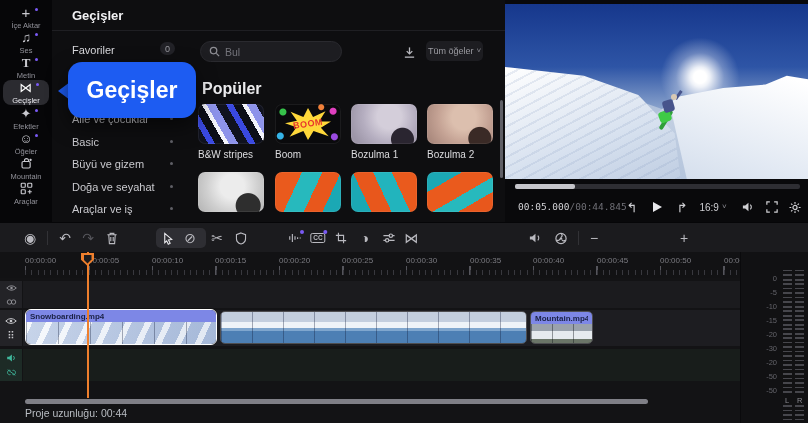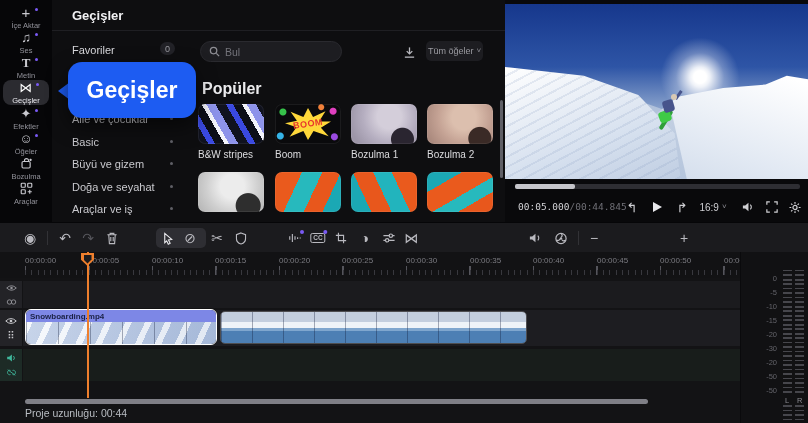--- a/index.html
+++ b/index.html
@@ -207,21 +207,21 @@
       <span class="si-dot"></span>
     </div>
     <div class="side-item" style="top:156px">
       <span class="si-icon">
         <svg width="13" height="13" viewBox="0 0 16 16" fill="none" stroke="currentColor" stroke-width="1.4">
           <rect x="2.5" y="5.5" width="10" height="8" rx="1.5"></rect>
             <path d="M5.5 5.5 V4.5 a2.5 2.5 0 0 1 5 0 V5.5"></path>
             <path d="M13 2 v3 M11.5 3.5 h3"></path>
         </svg>
       </span>
-      <span class="si-label">Bozulma</span>
+      <span class="si-label">Mountain</span>
     </div>
     <div class="side-item" style="top:181px">
       <span class="si-icon">
         <svg width="13" height="13" viewBox="0 0 16 16" fill="none" stroke="currentColor" stroke-width="1.4">
           <rect x="1.5" y="1.5" width="5" height="5" rx="1"></rect>
             <rect x="9.5" y="1.5" width="5" height="5" rx="1"></rect>
           <rect x="1.5" y="9.5" width="5" height="5" rx="1"></rect>
             <path d="M12 9.5 v5 M9.5 12 h5"></path>
         </svg>
       </span>
@@ -483,20 +483,26 @@
     <div class="trk-row tr3"></div>
 
     <div class="clip clip-snow selected">
       <div class="clip-header">
         <span class="clip-name">Snowboarding.mp4</span>
       </div>
       <div class="clip-body body-snow"></div>
     </div>
     <div class="clip clip-lake">
       <div class="clip-body body-lake"></div>
+    </div>
+    <div class="clip clip-mountain">
+      <div class="clip-header">
+        <span class="clip-name">Mountain.mp4</span>
+      </div>
+      <div class="clip-body body-mountain"></div>
     </div>
   </div>
 
   <div class="playhead-line"></div>
   <div class="ph-pin-outer"></div>
   <div class="ph-pin-inner"></div>
 
   <div class="hscroll"></div>
   <div class="status-text">Proje uzunluğu: 00:44</div>
 

